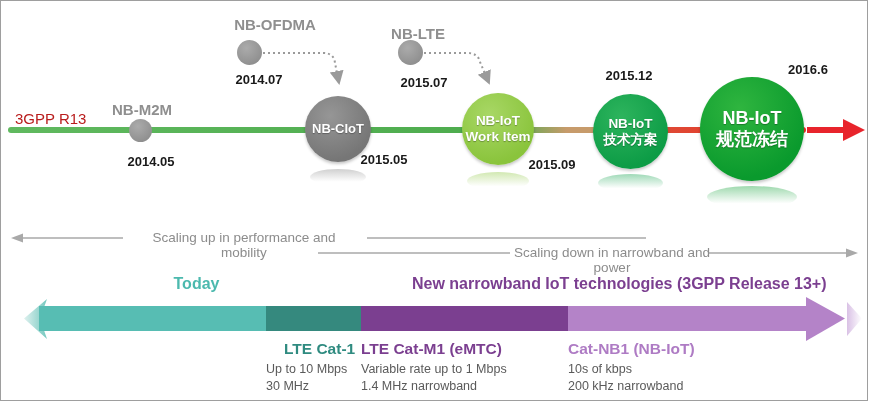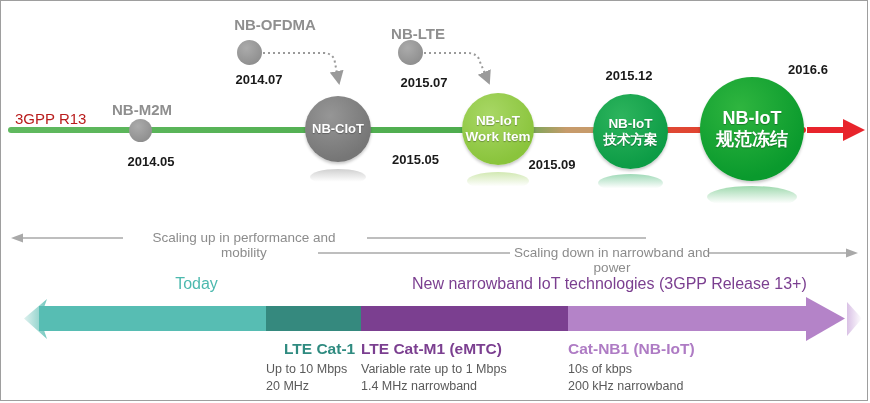--- a/index.html
+++ b/index.html
@@ -52,33 +52,33 @@
   .lbl-gray { color:#8f8f8f; font-weight:bold; font-size:15px; }
   .lbl-date { color:#1a1a1a; font-weight:bold; font-size:13px; }
   .lbl-release { color:#b91c1c; font-size:15px; }
 
   .pos-release { left:14px;  top:109px; }
   .pos-m2m     { left:96px;  top:100px;  width:90px; }
   .pos-ofdma   { left:214px; top:15px;  width:120px; }
   .pos-lte     { left:367px; top:24px;  width:100px; }
   .pos-d1405 { left:105px; top:153px; width:90px; }
   .pos-d1407 { left:213px; top:71px;  width:90px; }
-  .pos-d1505 { left:348px; top:151px; width:90px;text-align:right; }
+  .pos-d1505 { left:338px; top:151px; width:90px; }
   .pos-d1507 { left:378px; top:74px;  width:90px; }
   .pos-d1509 { left:506px; top:156px; width:90px; }
   .pos-d1512 { left:583px; top:67px;  width:90px; }
   .pos-d1606 { left:762px; top:61px;  width:90px; }
 
   
   .scale-text { color:#8c8c8c; font-size:13.5px; }
   .pos-scale-up   { left:127px; top:229px; width:232px; }
   .pos-scale-down { left:512px; top:244px; width:198px; }
 
   
-  .band-header { font-size:16px; font-weight:400; }
+  .band-header { font-size:16px; font-weight:700; }
   .pos-today { left:148px; top:274px; width:95px; }
   .pos-new   { left:411px; top:274px; }
 
   .seg { top:305px; height:25px; }
   .seg1 { left:38px;  width:227px; }
   .seg2 { left:265px; width:95px; }
   .seg3 { left:360px; width:207px; }
   .seg4 { left:567px; width:238px; }
 
   .col { top:339px; }
@@ -187,21 +187,21 @@
   <div class="abs band-header pos-new" style="color: rgb(123, 63, 144);">New narrowband IoT technologies (3GPP Release 13+)</div>
 
   <div class="abs seg seg1" style="background-color: rgb(87, 189, 179);"></div>
   <div class="abs seg seg2" style="background-color: rgb(53, 137, 126);"></div>
   <div class="abs seg seg3" style="background-color: rgb(123, 63, 144);"></div>
   <div class="abs seg seg4" style="background-color: rgb(180, 131, 200);"></div>
 
   <div class="abs col col2">
     <div class="name" style="color: rgb(47, 139, 128); margin-left: 18px;">LTE Cat-1</div>
     <div class="spec">Up to 10 Mbps</div>
-    <div class="spec">20 MHz</div>
+    <div class="spec">30 MHz</div>
   </div>
   <div class="abs col col3">
     <div class="name" style="color: rgb(123, 63, 144);">LTE Cat-M1 (eMTC)</div>
     <div class="spec">Variable rate up to 1 Mbps</div>
     <div class="spec">1.4 MHz narrowband</div>
   </div>
   <div class="abs col col4">
     <div class="name" style="color: rgb(174, 123, 196);">Cat-NB1 (NB-IoT)</div>
     <div class="spec">10s of kbps</div>
     <div class="spec">200 kHz narrowband</div>

